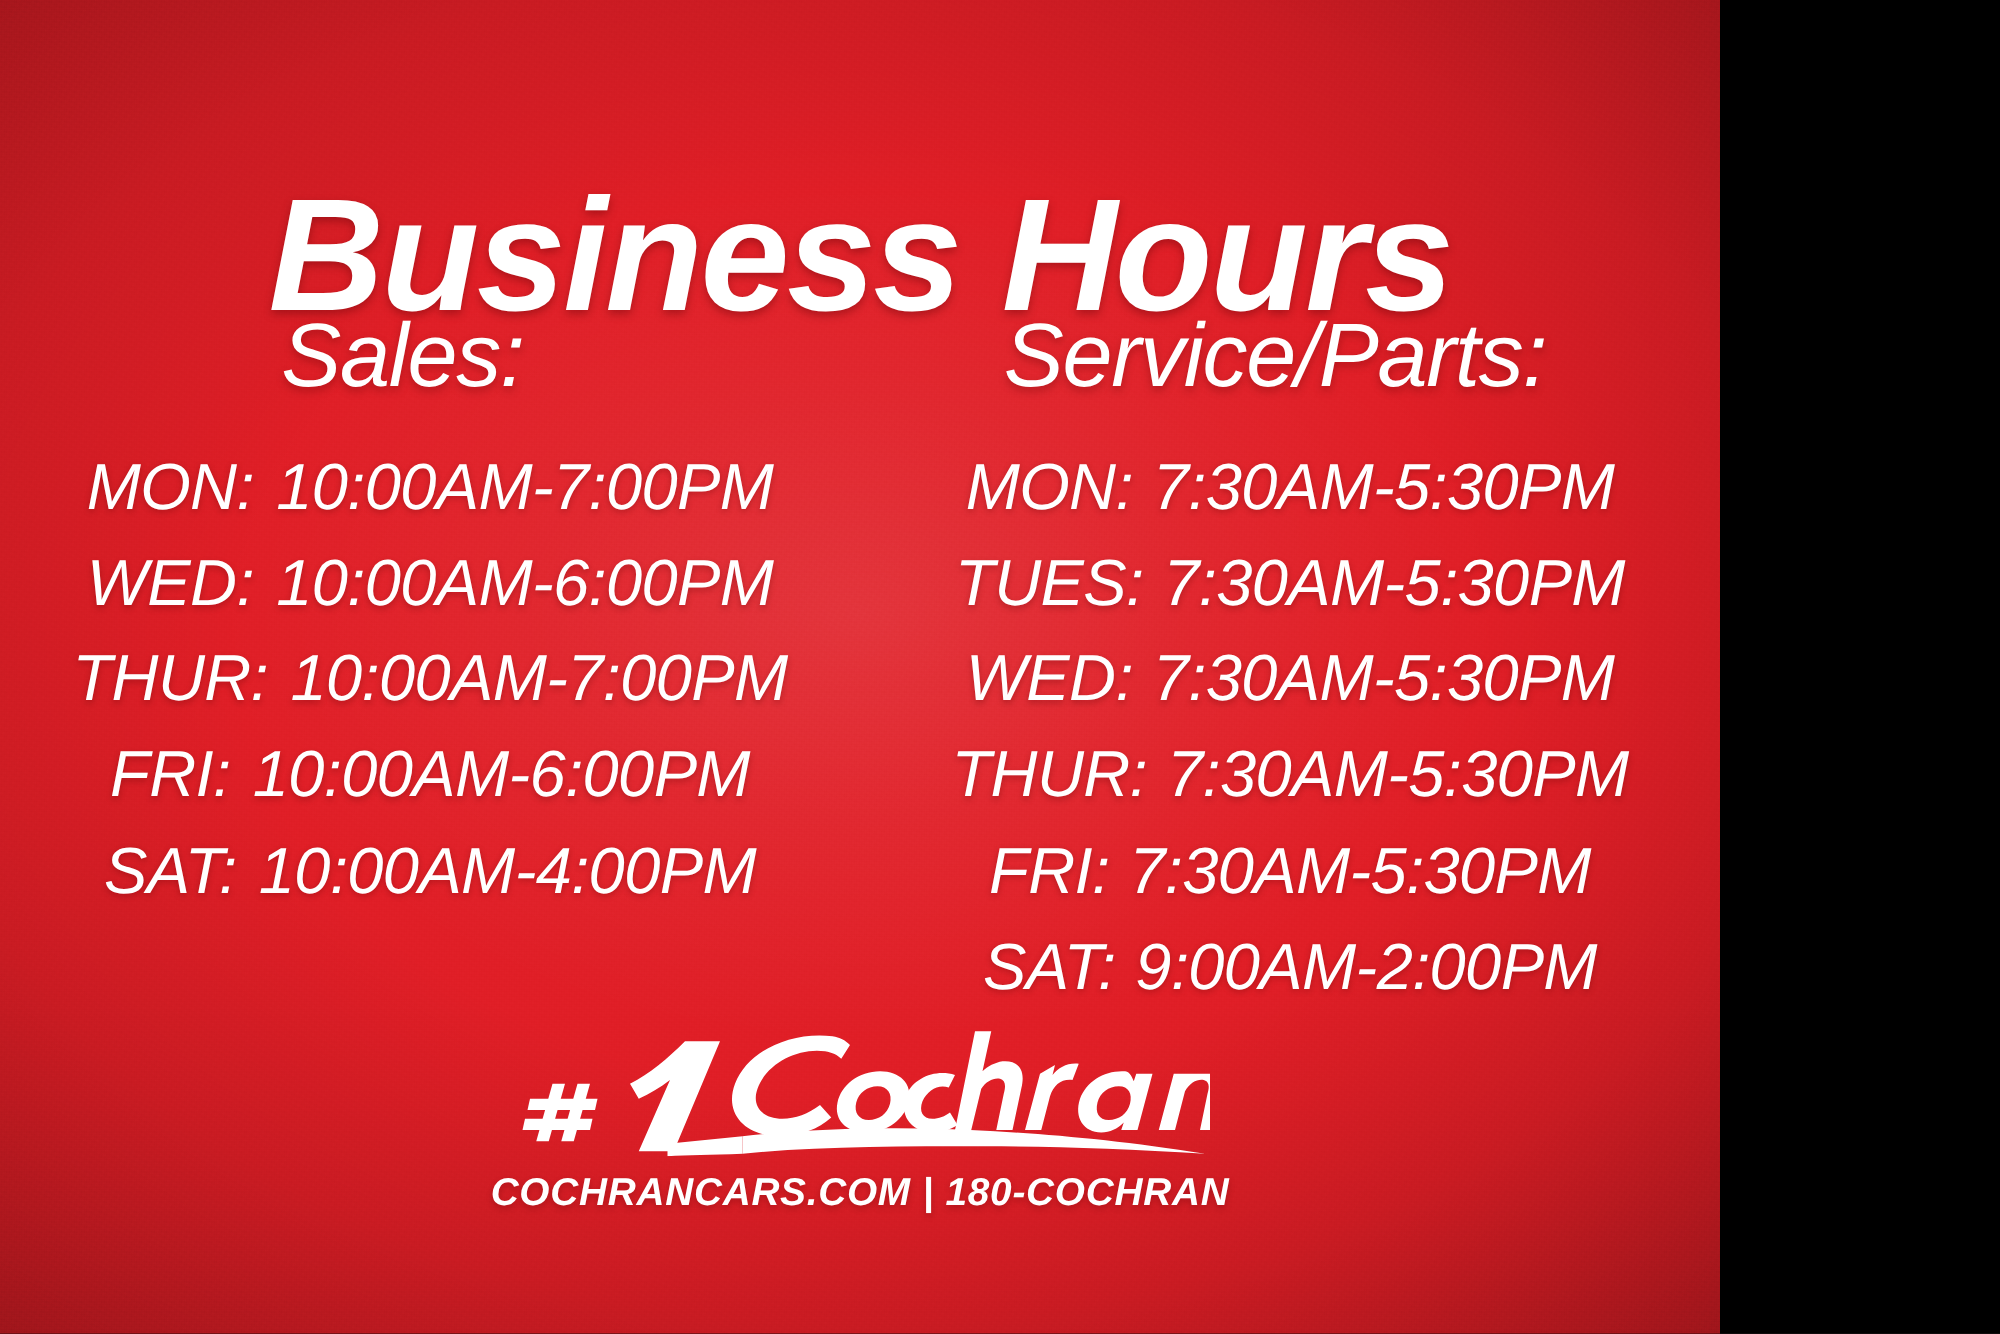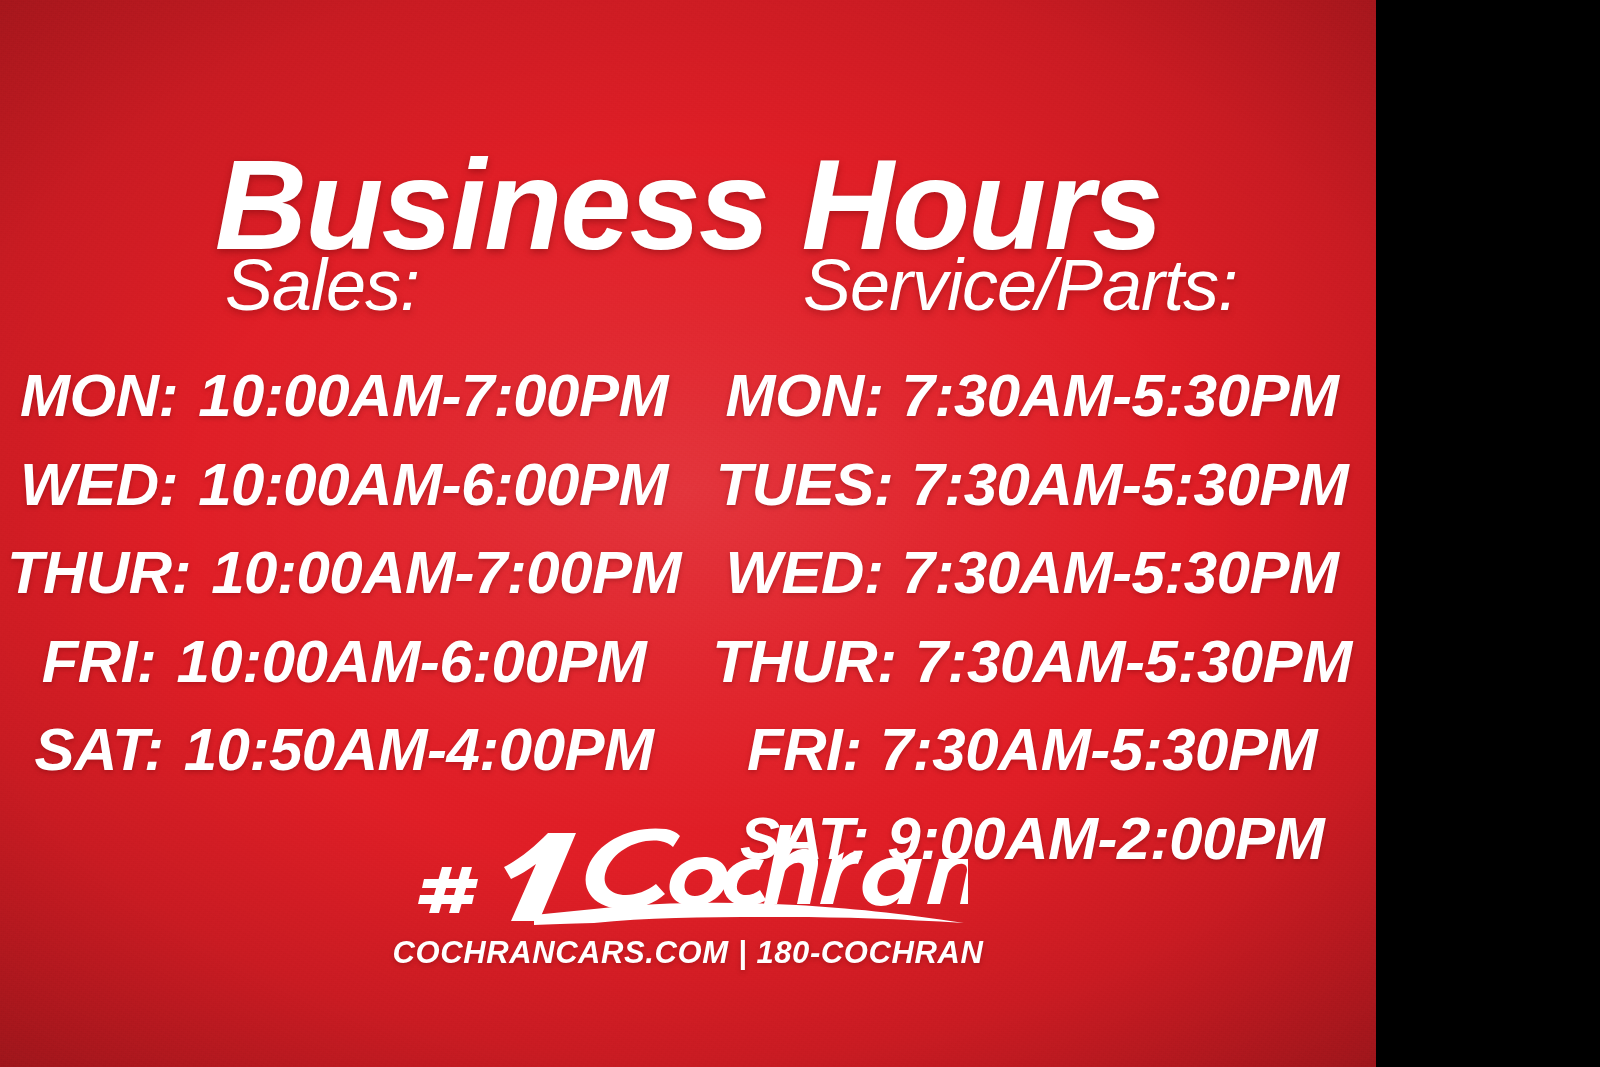--- a/index.html
+++ b/index.html
@@ -90,23 +90,23 @@
   }
   .col-sales .col-heading { padding-right: 44px; }
   .col-service .col-heading { padding-right: 24px; }
 
   .hours-list {
     list-style: none;
     margin: 0;
     padding: 0;
   }
   .hours-row {
-    font-size: 60px;
+    font-size: 52px;
     line-height: 1.475;
-    font-weight: 700;
+    font-weight: 400;
     font-style: italic;
     letter-spacing: -0.5px;
     white-space: nowrap;
     text-shadow: 0 2px 5px rgba(90,0,5,0.32);
   }
   .col-sales .hours-row .day { margin-right: 4px; }
   .col-service .hours-row .day { margin-right: 2px; }
 
   
   .logo-block {
@@ -158,21 +158,21 @@
           <li class="hours-row">
             <span class="day">THUR:</span>
             <span class="time">10:00AM-7:00PM</span>
           </li>
           <li class="hours-row">
             <span class="day">FRI:</span>
             <span class="time">10:00AM-6:00PM</span>
           </li>
           <li class="hours-row">
             <span class="day">SAT:</span>
-            <span class="time">10:50AM-4:00PM</span>
+            <span class="time">10:00AM-4:00PM</span>
           </li>
         </ul>
       </div>
 
       <div class="col col-service">
         <div class="col-heading">Service/Parts:</div>
         <ul class="hours-list">
           <li class="hours-row">
             <span class="day">MON:</span>
             <span class="time">7:30AM-5:30PM</span>

